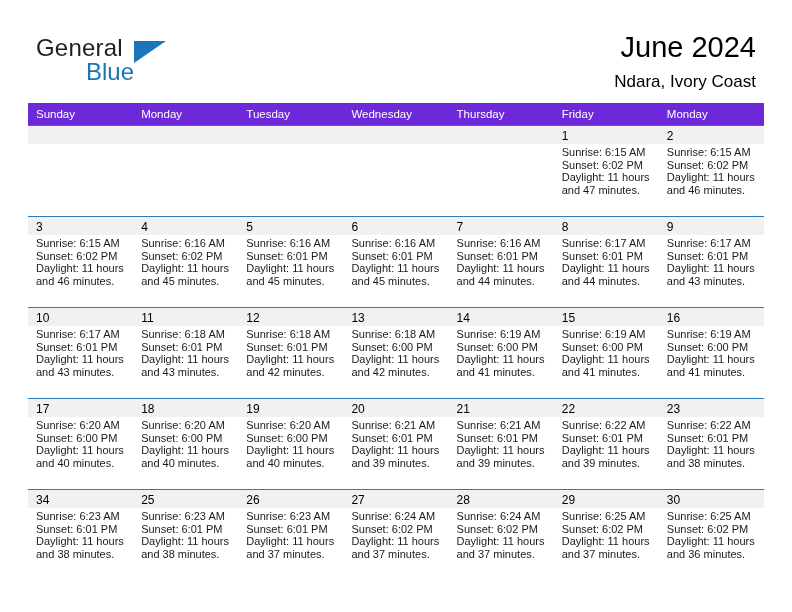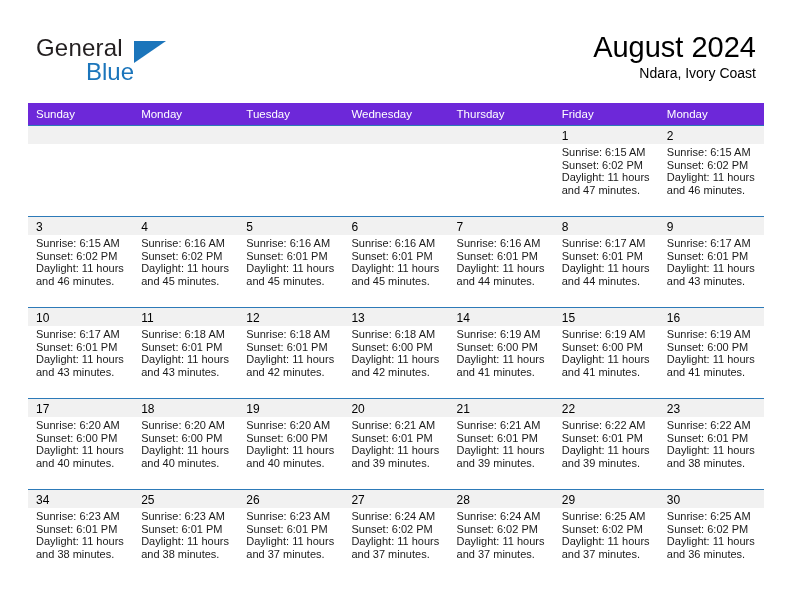--- a/index.html
+++ b/index.html
@@ -69,21 +69,22 @@
     text-align: right;
   }
   .cal-title {
     font-size: 29px;
     font-weight: normal;
     color: #000000;
     line-height: 34px;
     white-space: nowrap;
   }
   .cal-subtitle {
-    font-size: 14px;
+    margin-top: 9px;
+    font-size: 17px;
     color: #000000;
     line-height: 18px;
     white-space: nowrap;
   }
 
   
   .calendar {
     position: absolute;
     left: 28px;
     top: 103px;
@@ -151,21 +152,21 @@
 
   <div class="header">
 
     <div class="logo">
       <span class="logo-general">General</span>
       <span class="logo-tri"></span>
       <span class="logo-blue">Blue</span>
     </div>
 
     <div class="title-block">
-      <div class="cal-title">August 2024</div>
+      <div class="cal-title">June 2024</div>
       <div class="cal-subtitle">Ndara, Ivory Coast</div>
     </div>
 
   </div>
 
   <div class="calendar">
 
     <div class="weekdays">
       <div class="weekday">Sunday</div>
       <div class="weekday">Monday</div>

